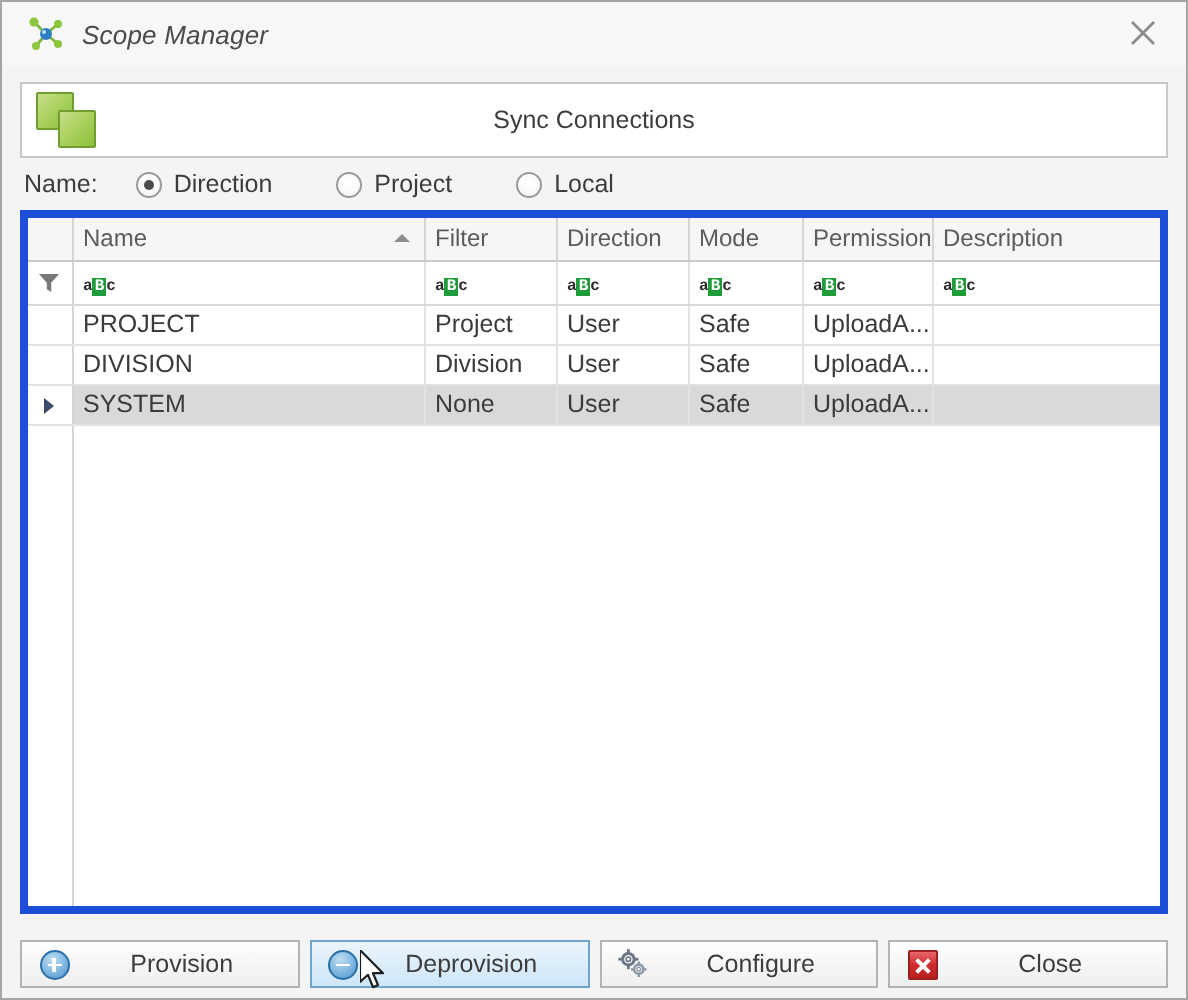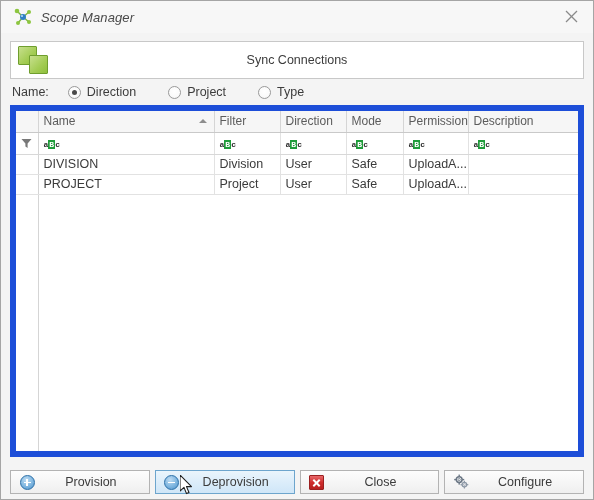--- a/index.html
+++ b/index.html
@@ -157,21 +157,21 @@
   }
   .radio-text {
     font-size: 12.5px;
     color: #3c3c3c;
   }
 
   
   .grid-wrap {
     flex: 1 1 auto;
     background: #c4b5fd;
-    border: 6px solid #1d4ed8;
+    border: 4px solid #1d4ed8;
     box-sizing: border-box;
     margin-bottom: 8px;
     display: flex;
     flex-direction: column;
     overflow: hidden;
   }
   table.grid {
     border-collapse: collapse;
     table-layout: fixed;
     width: 100%;
@@ -462,21 +462,21 @@
         <span class="radio-text">Direction</span>
       </div>
 
       <div class="radio-item">
         <span class="radio-dot"></span>
         <span class="radio-text">Project</span>
       </div>
 
       <div class="radio-item">
         <span class="radio-dot"></span>
-        <span class="radio-text">Type</span>
+        <span class="radio-text">Local</span>
       </div>
     </div>
 
     <div class="grid-wrap">
       <table class="grid">
         <colgroup>
           <col class="c-ind">
             <col class="c-name">
             <col class="c-filt">
             <col class="c-perm">
@@ -509,31 +509,42 @@
             <td><span class="abc"><i>a</i><b>B</b><i>c</i></span></td>
             <td><span class="abc"><i>a</i><b>B</b><i>c</i></span></td>
             <td><span class="abc"><i>a</i><b>B</b><i>c</i></span></td>
             <td><span class="abc"><i>a</i><b>B</b><i>c</i></span></td>
             <td><span class="abc"><i>a</i><b>B</b><i>c</i></span></td>
           </tr>
         </tbody>
         <tbody class="data">
           <tr>
             <td class="ind"></td>
+            <td>PROJECT</td>
+            <td>Project</td>
+            <td>User</td>
+            <td>Safe</td>
+            <td>UploadA...</td>
+            <td></td>
+          </tr>
+          <tr>
+            <td class="ind"></td>
             <td>DIVISION</td>
             <td>Division</td>
             <td>User</td>
             <td>Safe</td>
             <td>UploadA...</td>
             <td></td>
           </tr>
-          <tr>
-            <td class="ind"></td>
-            <td>PROJECT</td>
-            <td>Project</td>
+          <tr class="selected">
+            <td class="ind">
+              <span class="row-arrow"></span>
+            </td>
+            <td>SYSTEM</td>
+            <td>None</td>
             <td>User</td>
             <td>Safe</td>
             <td>UploadA...</td>
             <td></td>
           </tr>
         </tbody>
       </table>
       <div class="grid-filler">
         <div class="ind-col"></div>
       </div>
@@ -549,27 +560,20 @@
       <span class="b-lbl">Provision</span>
     </div>
 
     <div class="btn hover">
       <span class="b-ico">
         <span class="ico-circle"></span>
       </span>
       <span class="b-lbl">Deprovision</span>
     </div>
 
-
-    <div class="btn">
-      <span class="b-ico">
-        <span class="ico-close-x"></span>
-      </span>
-      <span class="b-lbl">Close</span>
-    </div>
 
     <div class="btn">
       <span class="b-ico">
         <svg class="ico-gear" width="17" height="16" viewBox="0 0 17 16">
           <g fill="none" stroke="#6b7785" stroke-width="1.5">
             <circle cx="6.2" cy="5.6" r="2.9"></circle>
           </g>
           <circle cx="6.2" cy="5.6" r="1.1" fill="#ffffff" stroke="#6b7785" stroke-width="0.8"></circle>
           <g fill="#6b7785">
             <rect x="5.5" y="0.6" width="1.4" height="2.1"></rect>
@@ -584,20 +588,27 @@
           <g fill="#8d98a6">
             <rect x="10.8" y="6.8" width="1.2" height="1.7"></rect>
             <rect x="10.8" y="12.8" width="1.2" height="1.7"></rect>
             <rect x="7.5" y="10.1" width="1.7" height="1.2"></rect>
             <rect x="13.6" y="10.1" width="1.7" height="1.2"></rect>
           </g>
         </svg>
       </span>
       <span class="b-lbl">Configure</span>
     </div>
+
+    <div class="btn">
+      <span class="b-ico">
+        <span class="ico-close-x"></span>
+      </span>
+      <span class="b-lbl">Close</span>
+    </div>
   </div>
 
   <div class="cursor">
     <svg width="14" height="21" viewBox="0 0 14 21">
       <polygon points="0,0 0,16 4,12.4 6.5,18.6 9,17.5 6.5,11.6 11.5,11.6" fill="#ffffff" stroke="#1e1e1e" stroke-width="1.1" stroke-linejoin="round"></polygon>
     </svg>
   </div>
 
 </div>
 

